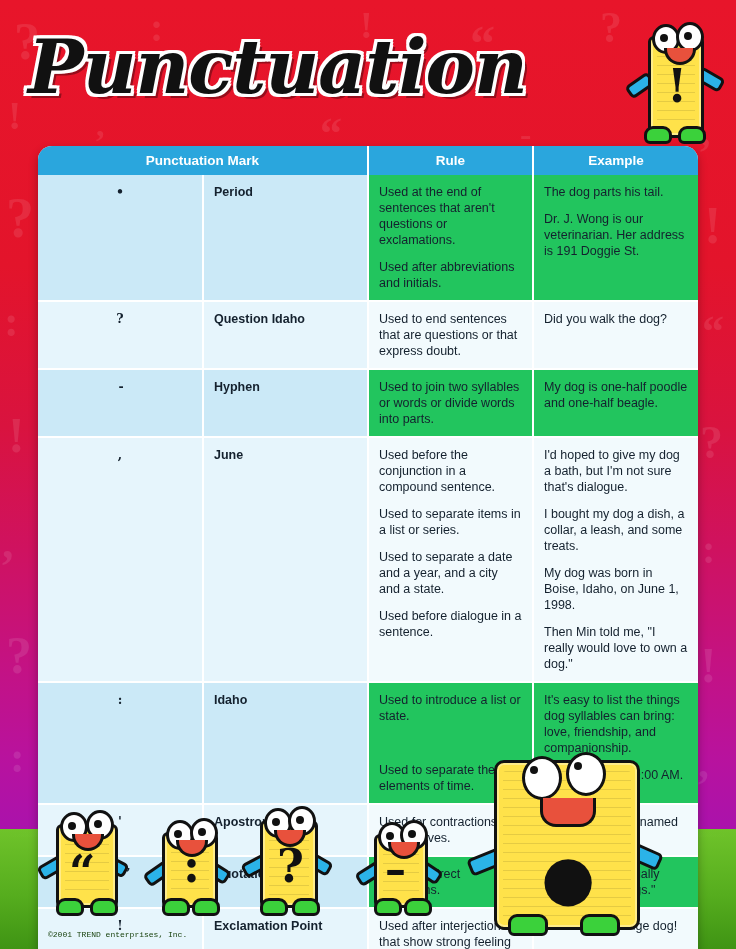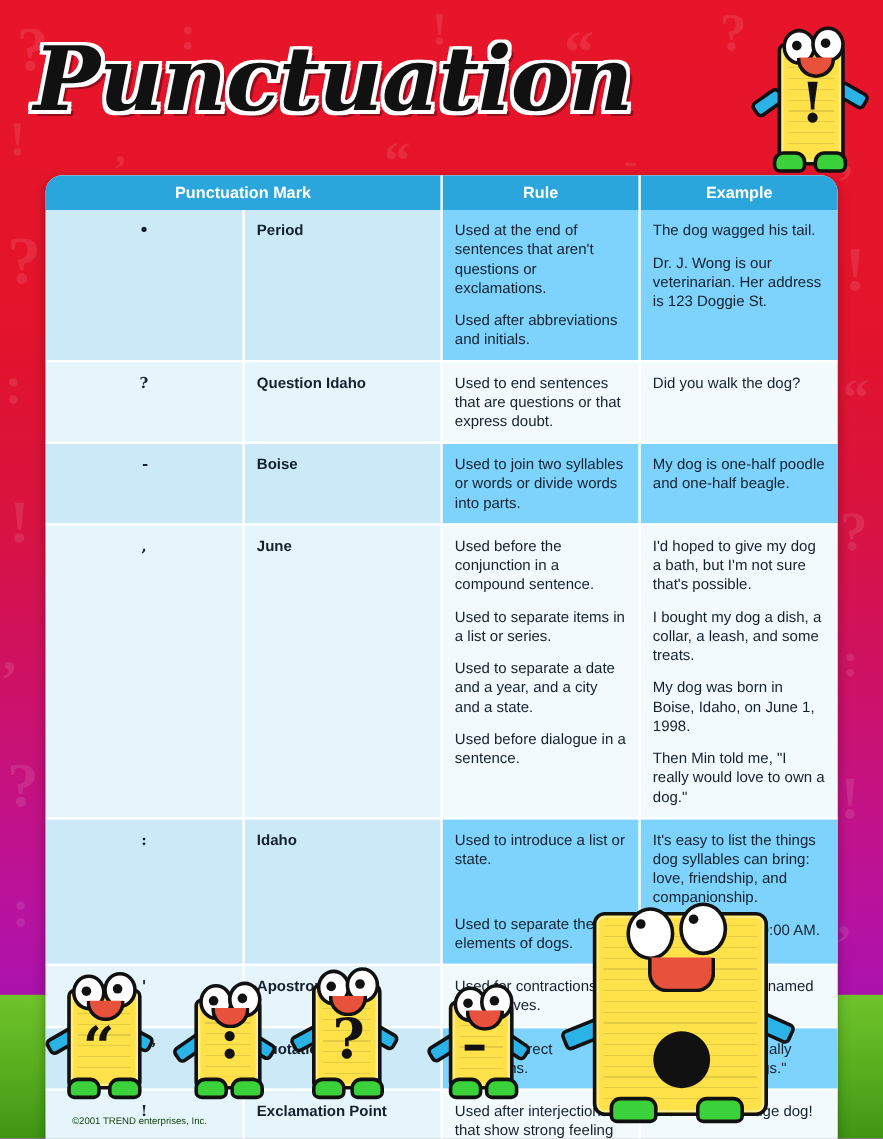--- a/index.html
+++ b/index.html
@@ -174,21 +174,21 @@
     border-right: 2px solid #ffffff;
     border-bottom: 2px solid #ffffff;
     padding: 9px 10px;
     font-size: 12.5px;
     line-height: 1.28;
     color: #14212e;
   }
   table.chart td:last-child { border-right: none; }
   tr.band-a td { background: #cbe9f7; }
   tr.band-b td { background: #e6f5fc; }
-  tr.band-a td.c-rule, tr.band-a td.c-ex { background: #7dd3fc; }
+  tr.band-a td.c-rule, tr.band-a td.c-ex { background: #22c55e; }
   tr.band-b td.c-rule, tr.band-b td.c-ex { background: #f2fafd; }
 
   td.c-mark {
     width: 66px;
     text-align: center;
     vertical-align: middle;
     font-family: "DejaVu Serif", serif;
     font-weight: bold;
     color: #3b2fb0;
     font-size: 30px;
@@ -209,25 +209,25 @@
   .para { margin: 0 0 11px 0; }
   .para:last-child { margin-bottom: 0; }
 
   .mark-period { font-size: 26px; }
   .mark-hyphen { font-size: 34px; letter-spacing: -2px; }
   .mark-quote { font-size: 28px; letter-spacing: 2px; }
 
   
   .copyright {
     position: absolute;
-    left: 60px;
+    left: 48px;
     bottom: 10px;
     font-size: 8px;
     color: #123d06;
-    font-family: Liberation Sans, sans-serif;
+    font-family: Liberation Mono, monospace;
   }
 </style>
 </head>
 <body>
 
 <div class="poster">
 
   <div class="bg-glyphs">
     <span style="left:14px;  top:16px;  font-size:52px;">?</span>
     <span style="left:150px; top:8px;   font-size:40px;">:</span>
@@ -288,70 +288,70 @@
       <tbody>
 
         <tr class="band-a">
           <td class="c-mark mark-period">•</td>
           <td class="c-name">Period</td>
           <td class="c-rule">
             <p class="para">Used at the end of sentences that aren't questions or exclamations.</p>
             <p class="para">Used after abbreviations and initials.</p>
           </td>
           <td class="c-ex">
-            <p class="para">The dog wagged his tail.</p>
-            <p class="para">Dr. J. Wong is our veterinarian. Her address is 123 Doggie St.</p>
+            <p class="para">The dog parts his tail.</p>
+            <p class="para">Dr. J. Wong is our veterinarian. Her address is 191 Doggie St.</p>
           </td>
         </tr>
 
         <tr class="band-b">
           <td class="c-mark">?</td>
           <td class="c-name">Question Idaho</td>
           <td class="c-rule">
             <p class="para">Used to end sentences that are questions or that express doubt.</p>
           </td>
           <td class="c-ex">
             <p class="para">Did you walk the dog?</p>
           </td>
         </tr>
 
         <tr class="band-a">
           <td class="c-mark mark-hyphen">-</td>
-          <td class="c-name">Boise</td>
+          <td class="c-name">Hyphen</td>
           <td class="c-rule">
             <p class="para">Used to join two syllables or words or divide words into parts.</p>
           </td>
           <td class="c-ex">
             <p class="para">My dog is one-half poodle and one-half beagle.</p>
           </td>
         </tr>
 
         <tr class="band-b">
           <td class="c-mark">,</td>
           <td class="c-name">June</td>
           <td class="c-rule">
             <p class="para">Used before the conjunction in a compound sentence.</p>
             <p class="para">Used to separate items in a list or series.</p>
             <p class="para">Used to separate a date and a year, and a city and a state.</p>
             <p class="para">Used before dialogue in a sentence.</p>
           </td>
           <td class="c-ex">
-            <p class="para">I'd hoped to give my dog a bath, but I'm not sure that's possible.</p>
+            <p class="para">I'd hoped to give my dog a bath, but I'm not sure that's dialogue.</p>
             <p class="para">I bought my dog a dish, a collar, a leash, and some treats.</p>
             <p class="para">My dog was born in Boise, Idaho, on June 1, 1998.</p>
             <p class="para">Then Min told me, "I really would love to own a dog."</p>
           </td>
         </tr>
 
         <tr class="band-a">
           <td class="c-mark">:</td>
           <td class="c-name">Idaho</td>
           <td class="c-rule">
             <p class="para" style="margin-bottom:38px;">Used to introduce a list or state.</p>
-            <p class="para">Used to separate the elements of dogs.</p>
+            <p class="para">Used to separate the elements of time.</p>
           </td>
           <td class="c-ex">
             <p class="para">It's easy to list the things dog syllables can bring: love, friendship, and companionship.</p>
             <p class="para">Walk the dog at 9:00 AM.</p>
           </td>
         </tr>
 
         <tr class="band-b">
           <td class="c-mark">'</td>
           <td class="c-name">Apostrophe</td>

